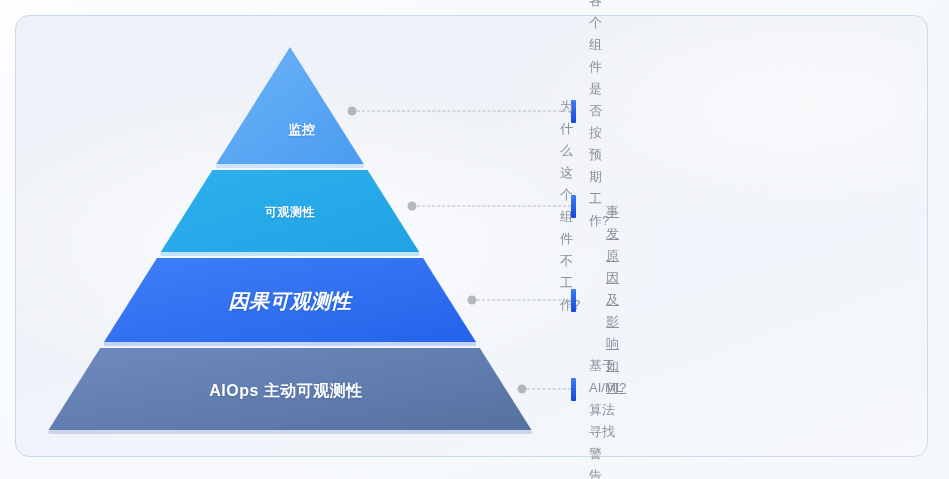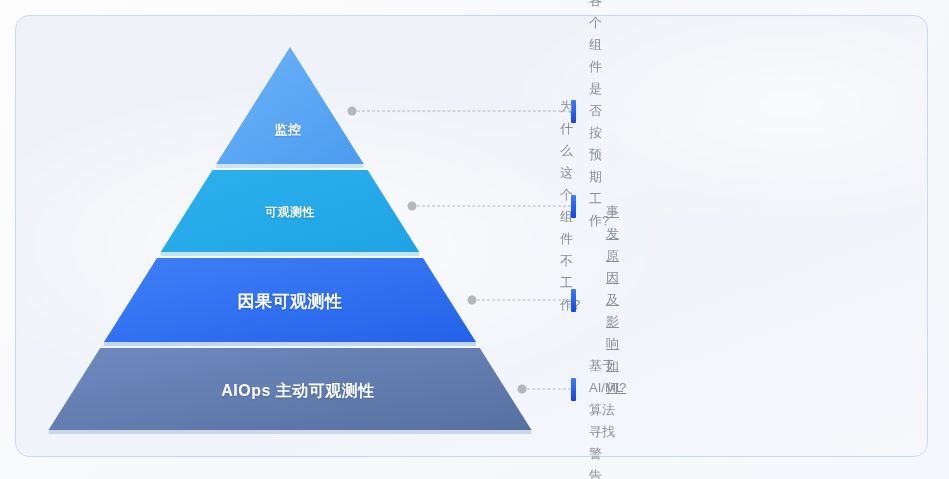--- a/index.html
+++ b/index.html
@@ -61,21 +61,21 @@
     color: #ffffff;
     font-weight: bold;
     text-align: center;
     white-space: nowrap;
     letter-spacing: 0.5px;
     transform: translate(-50%, -50%);
     text-shadow: 0 1px 2px rgba(20,60,120,0.25);
   }
   .tier-label.t0 { font-size: 13px; }
   .tier-label.t1 { font-size: 12px; }
-  .tier-label.t2 { font-size: 17px; }
+  .tier-label.t2 { font-size: 20px; font-style: italic; }
   .tier-label.t3 { font-size: 16px; }
 
   
   .anno {
     position: absolute;
   }
   .anno-dot {
     position: absolute;
     width: 9px;
     height: 9px;
@@ -140,24 +140,24 @@
         <polygon points="212.4425587467363,170 367.55744125326373,170 419.2624020887729,252 160.73759791122714,252" fill="url(#tier-grad-1)"></polygon>
         <rect x="160.73759791122714" y="252" width="258.5248041775457" height="4" fill="#2cb0ed" opacity="0.28"></rect>
         <polygon points="156.9543080939948,258 423.04569190600523,258 476.0117493472585,342 103.98825065274153,342" fill="url(#tier-grad-2)"></polygon>
         <rect x="103.98825065274153" y="342" width="372.02349869451695" height="4" fill="#3f7ff7" opacity="0.28"></rect>
         <polygon points="100.20496083550913,348 479.79503916449084,348 531.5,430 48.5,430" fill="url(#tier-grad-3)"></polygon>
         <rect x="48.5" y="430" width="483" height="4" fill="#6e8ac0" opacity="0.28"></rect>
       </g>
   </svg>
 
   <div id="tier-labels">
-      <div class="tier-label t0" style="left: 288px; top: 130px;">监控</div>
+      <div class="tier-label t0" style="left: 302px; top: 130px;">监控</div>
       <div class="tier-label t1" style="left: 290px; top: 212px;">可观测性</div>
       <div class="tier-label t2" style="left: 290px; top: 301px;">因果可观测性</div>
-      <div class="tier-label t3" style="left: 298px; top: 391px;">AIOps 主动可观测性</div>
+      <div class="tier-label t3" style="left: 286px; top: 391px;">AIOps 主动可观测性</div>
     </div>
 
   <div id="annotation-layer">
       <div class="anno">
         <div class="anno-dot" style="left: 352px; top: 111px;"></div>
         <div class="anno-line" style="left: 357px; top: 111px; width: 214px;"></div>
         <div class="anno-bar" style="left: 571px; top: 100px; height: 23px;"></div>
         <div class="anno-text single" style="left: 589px; top: 111px;">各个组件是否按预期工作?</div>
       </div>
       <div class="anno">

